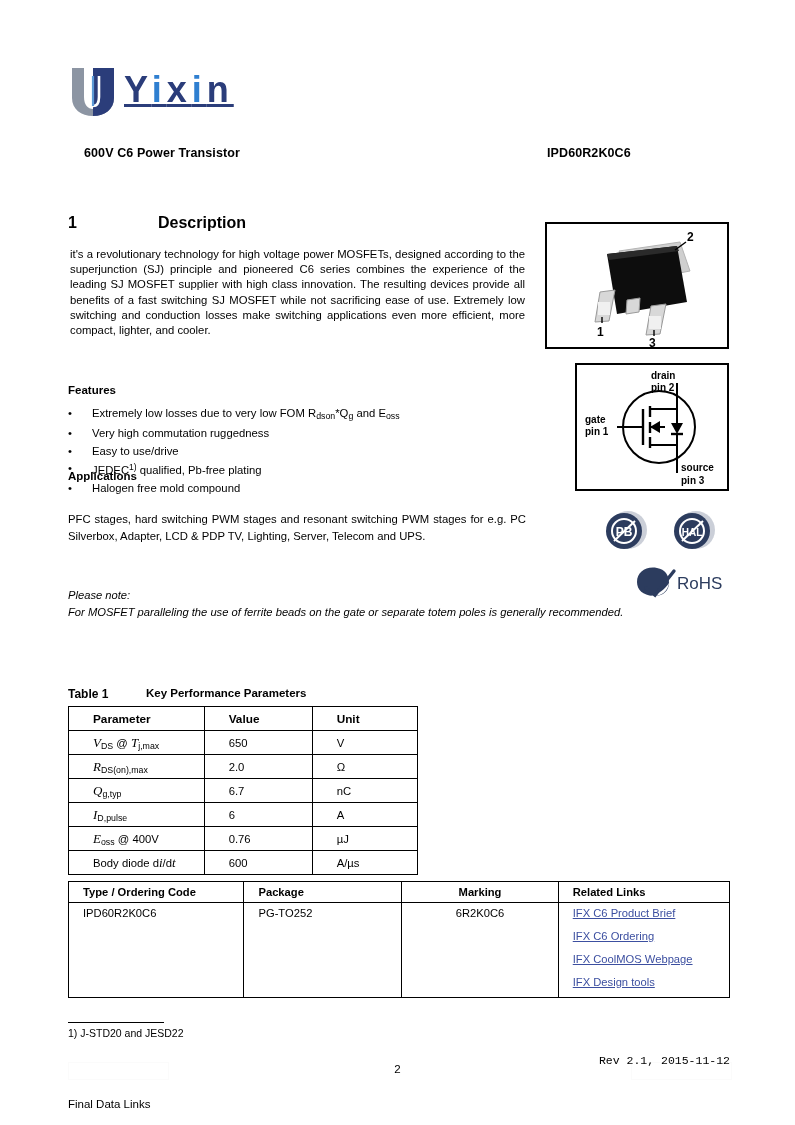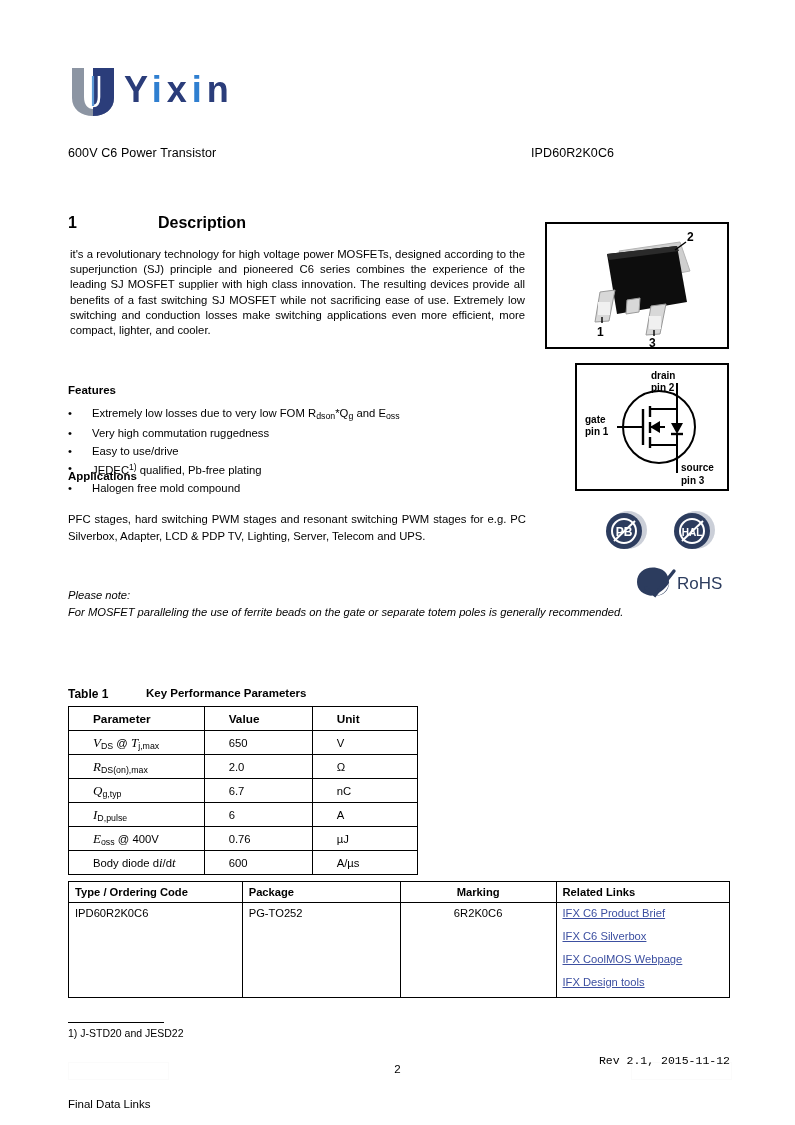--- a/index.html
+++ b/index.html
@@ -37,30 +37,32 @@
   #logo-word {
     position: absolute;
     left: 58px;
     top: 6px;
     font-size: 36px;
     font-weight: bold;
     letter-spacing: 5px;
     color: #2b3d7a;
     line-height: 44px;
     white-space: nowrap;
+    text-decoration: underline;
   }
   #logo-word .dot-i { color: #2f7fd0; }
 
   
   .doc-head {
     position: absolute;
     top: 146px;
     font-size: 12.5px;
-    font-weight: normal;
+    font-weight: bold;
     letter-spacing: .1px;
+    margin-left: 16px;
   }
   #head-left  { left: 68px; }
   #head-right { left: 531px; }
 
   
   #sec-num {
     position: absolute;
     left: 68px;
     top: 214px;
     font-size: 16px;
@@ -225,21 +227,21 @@
   #table2 {
     position: absolute;
     left: 68px;
     top: 881px;
     width: 662px;
     border-collapse: collapse;
     font-size: 11.2px;
   }
   #table2 td, #table2 th {
     border: 1px solid #000000;
-    padding: 4px 6px;
+    padding: 4px 14px;
     text-align: left;
     vertical-align: top;
     font-weight: normal;
     margin-top: 7px;
   }
   #table2 th { font-weight: bold; }
   #table2 .c-type { width: 172px; }
   #table2 .c-pkg  { width: 158px; }
   #table2 .c-mark { width: 155px; text-align: center; }
   #table2 .c-link { width: 175px; }
@@ -502,21 +504,21 @@
       <th class="c-pkg">Package</th>
       <th class="c-mark hdr-mark">Marking</th>
       <th class="c-link">Related Links</th>
     </tr>
     <tr>
       <td class="body-cell">IPD60R2K0C6</td>
       <td class="body-cell">PG-TO252</td>
       <td class="body-cell c-mark">6R2K0C6</td>
       <td class="body-cell">
         <span class="link">IFX C6 Product Brief</span>
-        <span class="link">IFX C6 Silverbox</span>
+        <span class="link">IFX C6 Ordering</span>
         <span class="link">IFX CoolMOS Webpage</span>
         <span class="link">IFX Design tools</span>
       </td>
     </tr>
   </tbody>
     </table>
 
   <div id="fn-rule"></div>
   <div id="footnote">1)  J-STD20 and JESD22</div>
 

